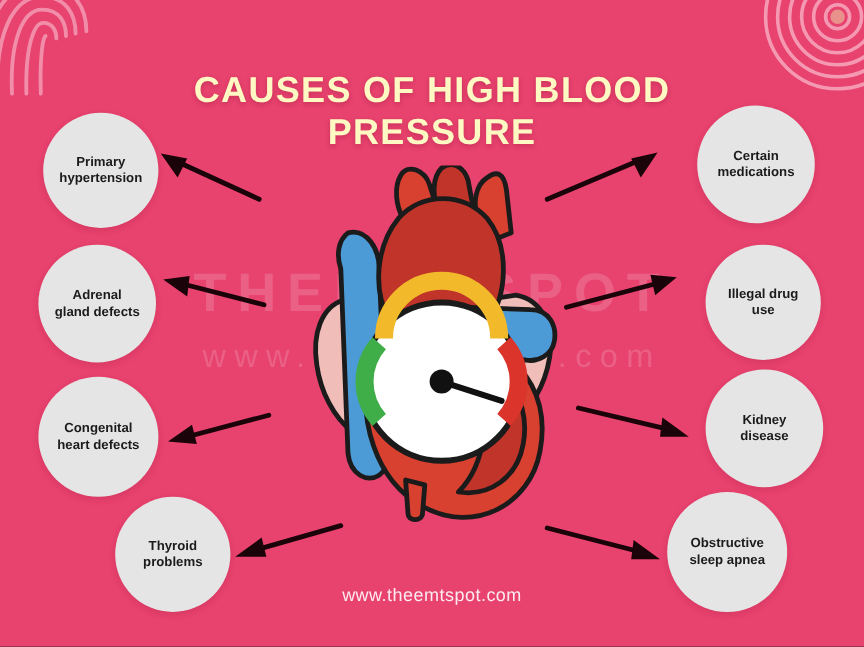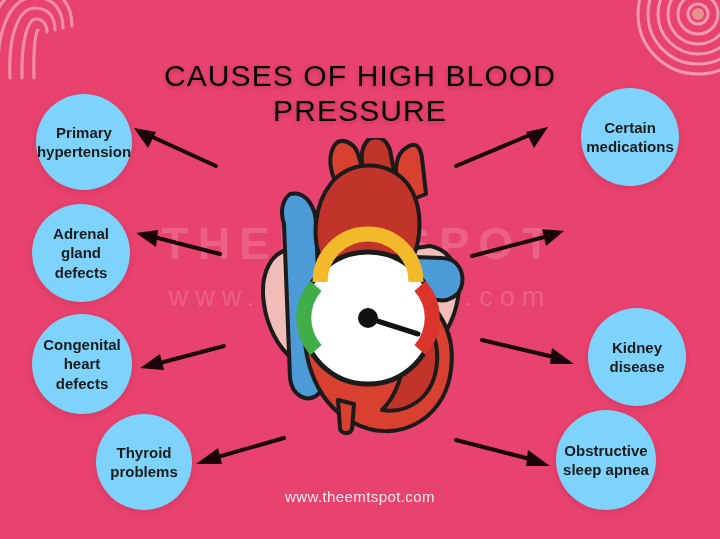--- a/index.html
+++ b/index.html
@@ -50,41 +50,41 @@
     letter-spacing: 7px;
   }
 
   
   #page-title {
     position: absolute;
     top: 38px;
     left: 0;
     right: 0;
     text-align: center;
-    color: #000000;
+    color: #fef9c3;
     font-size: 30px;
-    font-weight: normal;
+    font-weight: bold;
     line-height: 1.18;
     letter-spacing: 1.1px;
     text-shadow: 0 2px 4px rgba(120,10,45,0.28);
     padding: 0 150px;
   }
 
   
   .bubble {
     position: absolute;
     border-radius: 50%;
-    background: #7dd3fc;
+    background: #e5e5e5;
     box-shadow: 0 2px 6px rgba(130,15,50,0.18);
     display: flex;
     align-items: center;
     justify-content: center;
     text-align: center;
     color: #1b1b1b;
-    font-size: 15px;
+    font-size: 11px;
     font-weight: bold;
     line-height: 1.3;
     padding: 6px;
     box-sizing: border-box;
   }
 
   
   #bubble-primary-hypertension { left: 36px;  top: 94px;  width: 96px; height: 96px; }
   #bubble-adrenal-gland-tumors { left: 32px;  top: 204px; width: 98px; height: 98px; align-items: center; }
   #bubble-congenital-heart-defects { left: 32px; top: 314px; width: 100px; height: 100px; }
@@ -271,20 +271,26 @@
     </span>
   </div>
 
   <div class="bubble" id="bubble-certain-medications">
     <span>
       <span>Certain</span><br>
       <span>medications</span>
     </span>
   </div>
 
+  <div class="bubble" id="bubble-illegal-drug-use">
+    <span>
+      <span>Illegal drug</span><br>
+      <span>use</span>
+    </span>
+  </div>
 
   <div class="bubble" id="bubble-kidney-disease">
     <span>
       <span>Kidney</span><br>
       <span>disease</span>
     </span>
   </div>
 
   <div class="bubble" id="bubble-obstructive-sleep-apnea">
     <span>

